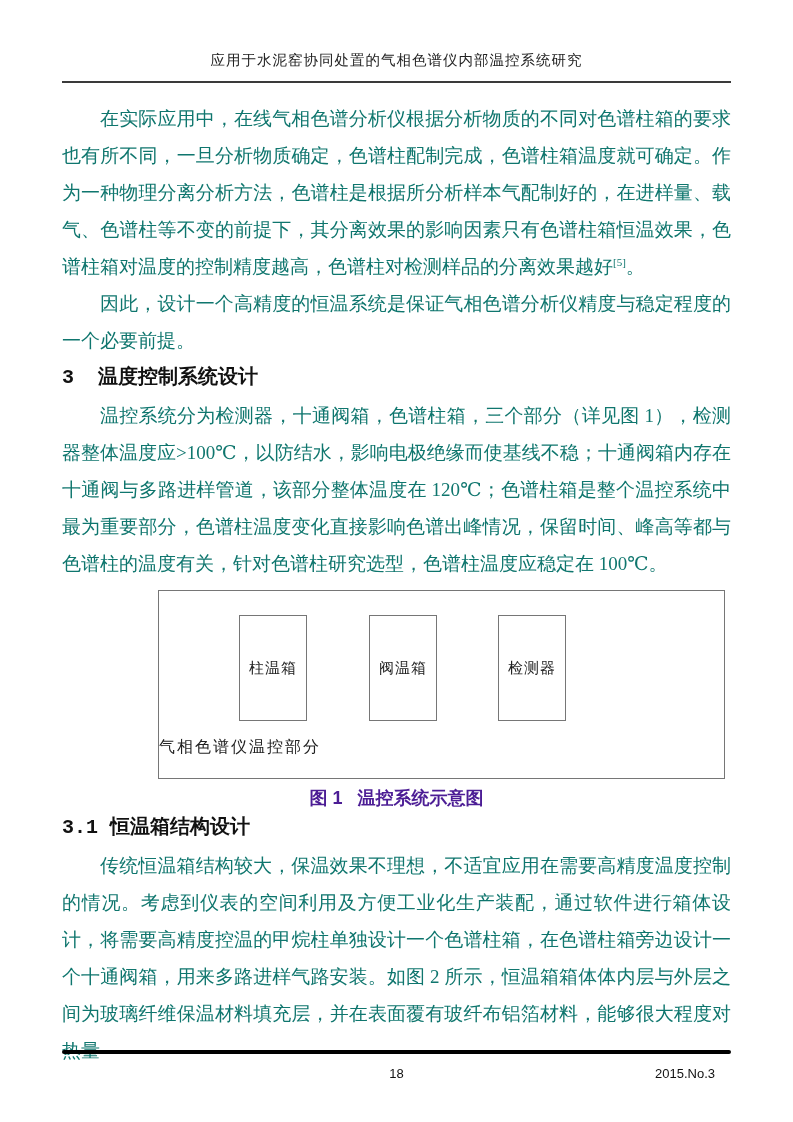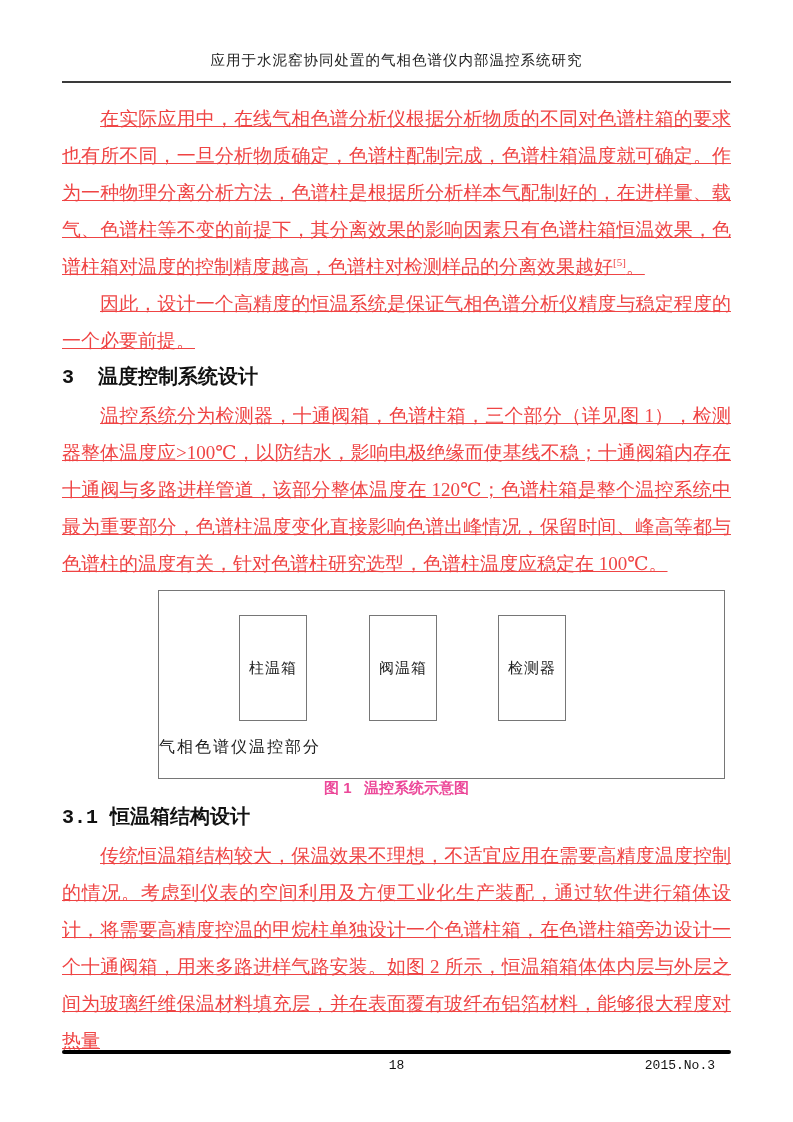--- a/index.html
+++ b/index.html
@@ -35,23 +35,22 @@
   .page-main {
     position: absolute;
     top: 85px; left: 62px;
     width: 669px;
   }
   .body-para {
     font-size: 19px;
     line-height: 37px;
     text-align: justify;
     text-indent: 2em;
-    color: #ef4444;
+    color: #0f766e;
     word-break: break-all;
-    text-decoration: underline;
   }
   .body-para:first-child { margin-top: 15px; }
   .body-para sup {
     font-size: 11px;
     line-height: 0;
     vertical-align: super;
   }
   .section-heading, .subsection-heading {
     font-family: Liberation Mono, monospace;
     font-weight: bold;
@@ -86,40 +85,41 @@
   .fig-label {
     position: absolute;
     top: 146px; left: 0;
     width: 100%;
     text-align: left;
     font-size: 16px;
     letter-spacing: 2px;
     color: #222;
   }
   .fig-caption {
+    margin-top: 10px;
     text-align: center;
     font-family: "Liberation Sans", "DejaVu Sans", sans-serif;
     font-weight: bold;
-    font-size: 15px;
+    font-size: 18px;
     line-height: 18px;
-    color: #ec4899;
+    color: #4c1d95;
     white-space: pre-wrap;
   }
 
   
   .page-footer {
     position: absolute;
     left: 62px; right: 62px;
     top: 1050px;
   }
   .footer-rule { height: 4px; background: #000; border-radius: 2px; }
   .footer-row {
     position: relative;
-    margin-top: 4px;
-    font-family: Liberation Mono, monospace;
+    margin-top: 12px;
+    font-family: Liberation Sans, sans-serif;
     font-size: 13px;
     color: #111;
     height: 18px;
   }
   .footer-page {
     position: absolute; left: 0; right: 0;
     text-align: center;
   }
   .footer-issue {
     position: absolute; right: 16px; top: 0;

